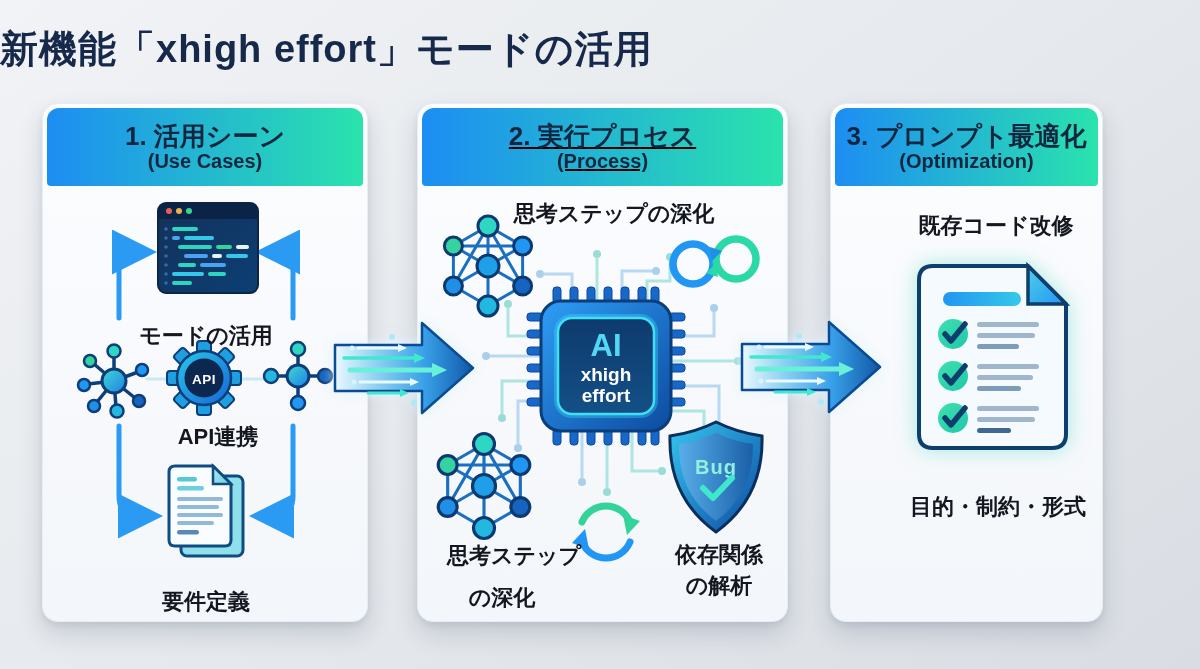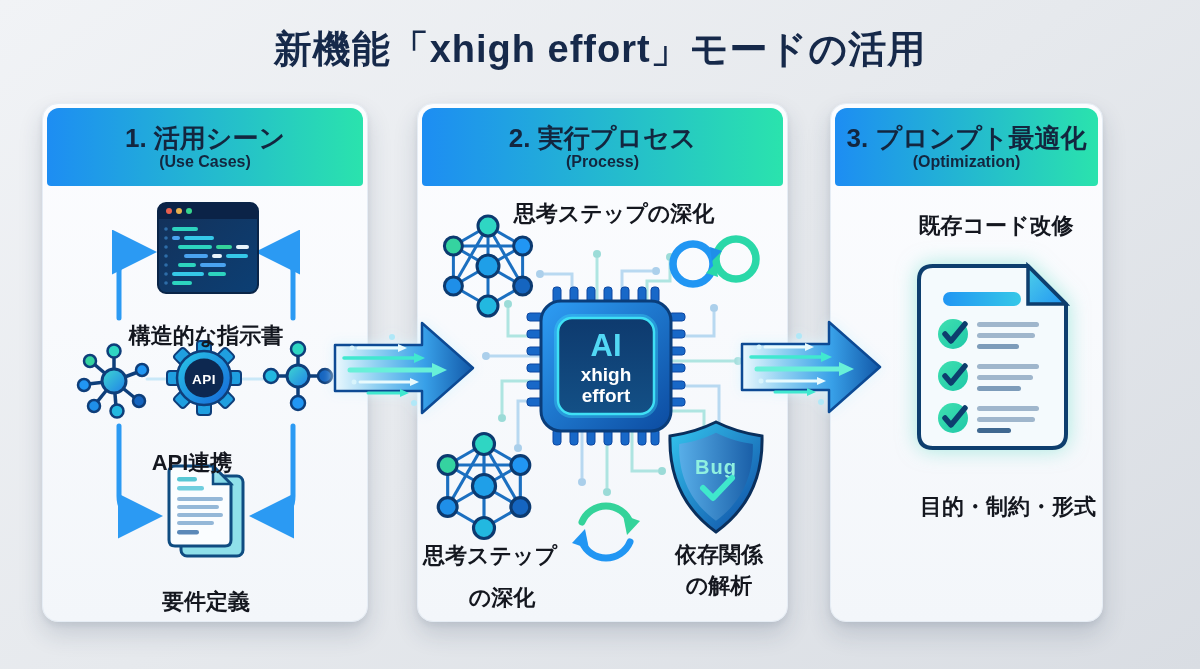--- a/index.html
+++ b/index.html
@@ -2,40 +2,40 @@
 <html><head>
 <meta charset="utf-8">
 <style>
   html,body { margin:0; padding:0; }
   .canvas {
     position:relative; width:1200px; height:669px; overflow:hidden;
     background:linear-gradient(145deg,#f1f3f6 0%,#e6e9ed 50%,#d9dde3 100%);
     font-family:"Liberation Sans","DejaVu Sans",sans-serif;
   }
   .title {
-    position:absolute; top:24px; left:0; width:100%; text-align:center;
+    position:absolute; top:24px; left:0; width:100%; 
     font-size:38px; font-weight:800; color:#16294a; letter-spacing:1px;
   }
   .panel {
     position:absolute; top:103px; box-sizing:border-box; padding:4px;
     background:linear-gradient(180deg,#fcfdff,#f3f6fa);
     border-radius:16px; border:1px solid #e6edf5;
     box-shadow:0 12px 24px rgba(30,50,80,.16), 0 3px 6px rgba(30,50,80,.08);
   }
   .panel-1 { left:42px;  width:326px; height:519px; }
-  .panel-2 { left:417px; width:371px; height:519px; }
+  .panel-2 { left:417px; width:371px; height:519px;text-decoration:underline; }
   .panel-3 { left:830px; width:273px; height:519px; }
   .panel-header {
     height:78px; border-radius:12px 12px 4px 4px;
     background:linear-gradient(90deg,#1d8df3,#2ae3ad);
     display:flex; flex-direction:column; align-items:center; justify-content:center;
     color:#13263f; text-align:right;
   }
   .panel-heading   { font-size:26px; font-weight:800; line-height:1.1; }
-  .panel-subheading{ font-size:16px; font-weight:800; line-height:1.1; }
+  .panel-subheading{ font-size:20px; font-weight:800; line-height:1.1; }
   .panel-body { position:relative; height:433px; }
   .panel-body svg.layer { position:absolute; left:0; top:0; }
   .lbl {
     position:absolute; text-align:center; font-weight:800; color:#14171f;
     font-size:22px; white-space:nowrap; transform:translateX(-50%);
   }
   .arrow-wrap { position:absolute; width:150px; height:110px; }
   .arrow1 { left:330px; top:313px; }
   .arrow2 { left:737px; top:312px; }
 </style>
@@ -180,22 +180,22 @@
           <rect x="8" y="11" width="20" height="4.5" rx="2.2" fill="#57c7d4"></rect>
           <rect x="8" y="20" width="27" height="4.5" rx="2.2" fill="#6fcede"></rect>
           <rect x="8" y="31" width="46" height="4" rx="2" fill="#94b8d8"></rect>
           <rect x="8" y="39" width="42" height="4" rx="2" fill="#94b8d8"></rect>
           <rect x="8" y="47" width="46" height="4" rx="2" fill="#94b8d8"></rect>
           <rect x="8" y="55" width="37" height="4" rx="2" fill="#94b8d8"></rect>
           <rect x="8" y="64" width="22" height="4.5" rx="2.2" fill="#5a88b8"></rect>
         </g>
       </svg>
 
-      <div class="lbl" style="left:159px; top:135px;">構造的な指示書</div>
-      <div class="lbl" style="left:145px; top:236px;margin-top:26px;">API連携</div>
+      <div class="lbl" style="left:159px; top:135px;">モードの活用</div>
+      <div class="lbl" style="left:171px; top:236px;">API連携</div>
       <div class="lbl" style="left:159px; top:401px;">要件定義</div>
     </div>
   </div>
 
   <div class="panel panel-2">
     <div class="panel-header">
       <div class="panel-heading">2. 実行プロセス</div>
       <div class="panel-subheading">(Process)</div>
     </div>
     <div class="panel-body">
@@ -346,21 +346,21 @@
 
         <g transform="translate(294,290)">
           <path d="M0,-54 C16,-46 32,-42 46,-40 C47,-6 36,30 0,56 C-36,30 -47,-6 -46,-40 C-32,-42 -16,-46 0,-54 Z" fill="url(#shieldG)" stroke="#0a2f5c" stroke-width="3"></path>
           <path d="M0,-54 C16,-46 32,-42 46,-40 C47,-6 36,30 0,56 C-36,30 -47,-6 -46,-40 C-32,-42 -16,-46 0,-54 Z" transform="scale(0.8)" fill="url(#shieldInG)"></path>
           <text x="0" y="-2" text-anchor="middle" font-size="20" font-weight="bold" fill="#8ff0e0" letter-spacing="1">Bug</text>
           <path d="M-13,12 L-3,22 L16,2" fill="none" stroke="#3fe8cc" stroke-width="6" stroke-linecap="round" stroke-linejoin="round"></path>
         </g>
       </svg>
 
       <div class="lbl" style="left:192px; top:13px;">思考ステップの深化</div>
-      <div class="lbl" style="left:68px;  top:355px;">思考ステップ</div>
+      <div class="lbl" style="left:92px;  top:355px;">思考ステップ</div>
       <div class="lbl" style="left:80px;  top:397px;">の深化</div>
       <div class="lbl" style="left:297px; top:354px;">依存関係</div>
       <div class="lbl" style="left:297px; top:385px;">の解析</div>
     </div>
   </div>
 
   <div class="panel panel-3">
     <div class="panel-header">
       <div class="panel-heading">3. プロンプト最適化</div>
       <div class="panel-subheading">(Optimization)</div>
@@ -400,21 +400,21 @@
 
           <circle cx="34" cy="152" r="15" fill="url(#checkG)"></circle>
           <path d="M26,152 L32,159 L46,142" fill="none" stroke="#0d3e6e" stroke-width="5.5" stroke-linecap="round" stroke-linejoin="round"></path>
           <rect x="58" y="140" width="62" height="5" rx="2.5" fill="#9fb6cc"></rect>
           <rect x="58" y="151" width="58" height="5" rx="2.5" fill="#9fb6cc"></rect>
           <rect x="58" y="162" width="34" height="5" rx="2.5" fill="#3f6890"></rect>
         </g>
       </svg>
 
       <div class="lbl" style="left:161px; top:25px;">既存コード改修</div>
-      <div class="lbl" style="left:163px; top:306px;margin-left:10px;">目的・制約・形式</div>
+      <div class="lbl" style="left:163px; top:306px;">目的・制約・形式</div>
     </div>
   </div>
 
   <svg class="arrow-wrap arrow1" viewBox="0 0 150 110" style="filter:drop-shadow(0 0 6px rgba(220,245,255,.95))">
     <defs>
       <linearGradient id="arrG" x1="0" y1="0" x2="1" y2="0">
         <stop offset="0" stop-color="#eaf8fe"></stop>
           <stop offset="0.3" stop-color="#8fd0f2"></stop>
         <stop offset="0.65" stop-color="#38a0e8"></stop>
           <stop offset="1" stop-color="#1258a8"></stop>

